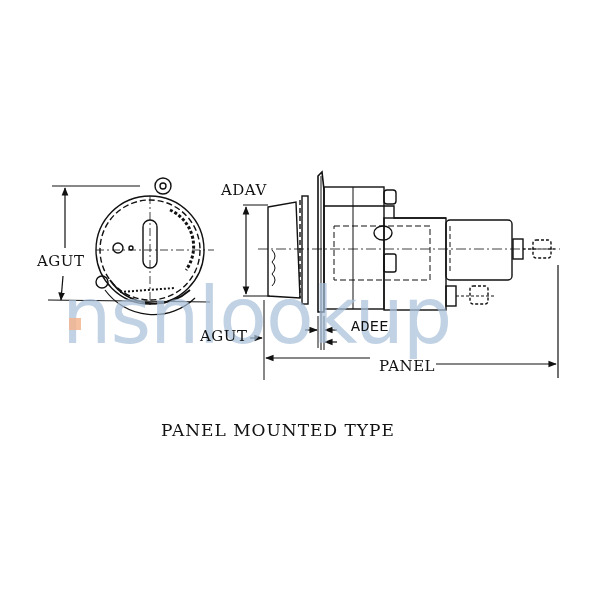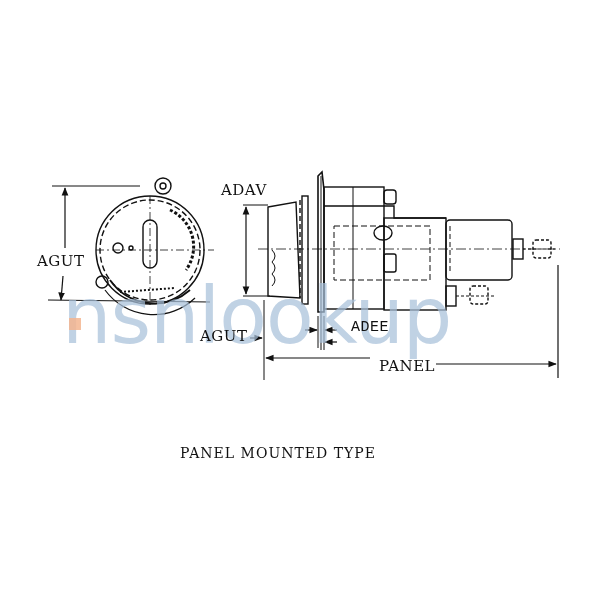--- a/index.html
+++ b/index.html
@@ -1,19 +1,19 @@
 <!DOCTYPE html>
 <html><head>
   <meta charset="utf-8">
   <style>
     html, body { margin: 0; padding: 0; background: #ffffff; }
     body { width: 600px; height: 600px; position: relative; overflow: hidden; font-family: "DejaVu Serif", serif; }
     #canvas { position: absolute; left: 0; top: 0; width: 600px; height: 600px; }
     .dim-label { position: absolute; font-family: "DejaVu Serif", serif; font-size: 15px; color: #111; letter-spacing: 0.5px; }
-    .caption { position: absolute; left: 0; width: 556px; top: 420px; text-align: center; font-family: "DejaVu Serif", serif; font-size: 14px; color: #111; letter-spacing: 1px; margin-top: 25px; }
+    .caption { position: absolute; left: 0; width: 556px; top: 420px; text-align: center; font-family: "DejaVu Serif", serif; font-size: 17px; color: #111; letter-spacing: 1px; }
     .watermark { position: absolute; left: 62px; top: 262px; font-family: "DejaVu Sans", sans-serif; font-size: 78px; color: #a9c1da; opacity: 0.72; letter-spacing: -1px; line-height: 1; pointer-events: none; margin-top: 15px; }
     .wm-dot { position: absolute; left: 69px; top: 318px; width: 12px; height: 12px; background: #f3b58f; opacity: 0.85; }
   </style>
 </head>
 <body>
 
 <div>
   <svg id="canvas" viewBox="0 0 600 600" xmlns="http://www.w3.org/2000/svg">
     <defs>
       <marker id="arr" viewBox="0 0 10 10" refX="9" refY="5" markerWidth="7" markerHeight="7" orient="auto-start-reverse">

